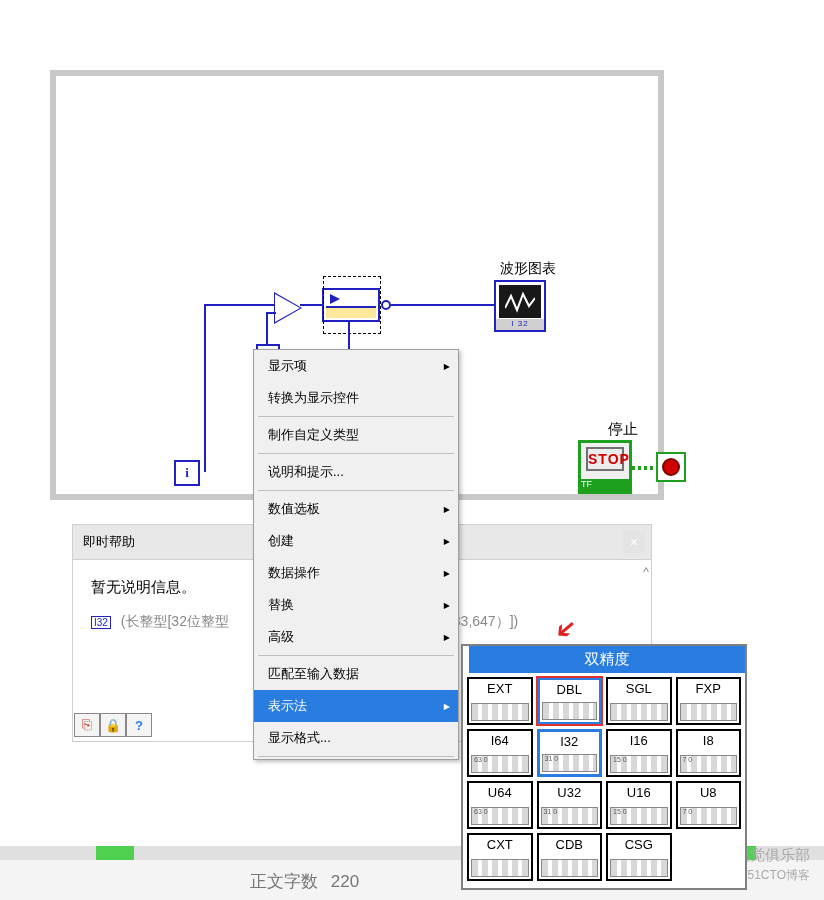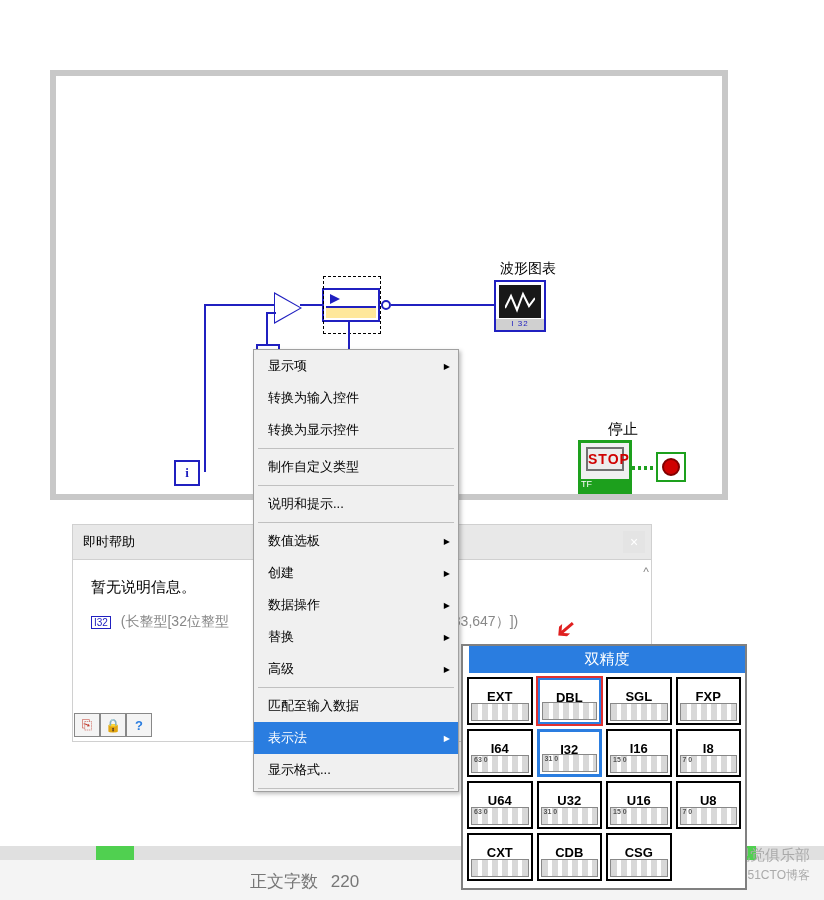--- a/index.html
+++ b/index.html
@@ -9,21 +9,21 @@
     font-size: 13px;
     background: #fff;
     width: 824px;
     height: 900px;
     overflow: hidden;
     position: relative;
   }
   .diagram-panel {
     position: absolute;
     left: 50px; top: 70px;
-    width: 678px; height: 430px;
+    width: 614px; height: 430px;
     border: 6px solid #c8c8c8;
     background: #fff;
   }
   .chart-label {
     position: absolute;
     left: 444px; top: 184px;
     font-size: 14px;
   }
   .chart-node {
     position: absolute;
@@ -294,23 +294,23 @@
     grid-template-columns: repeat(4, 1fr);
     padding: 4px;
     gap: 4px;
   }
   .palette-cell {
     border: 2px solid #000;
     background: #fff;
     height: 48px;
     position: relative;
     text-align: center;
-    font-weight: bold;
+    font-weight: normal;
     font-size: 13px;
-    padding-top: 10px;
+    padding-top: 2px;
   }
   .palette-cell.selected { border: 3px solid #2a7de0; }
   .palette-cell.highlighted { outline: 2px solid #e03030; outline-offset: -1px; }
   .palette-sub {
     position: absolute;
     left: 2px; right: 2px; bottom: 2px;
     height: 18px;
     background: repeating-linear-gradient(90deg, #d8d8d8 0 6px, #fff 6px 10px);
     border: 1px solid #888;
     font-size: 7px;
@@ -407,21 +407,20 @@
   <div class="stop-node">
     <div class="stop-btn">STOP</div>
     <div class="stop-tf">TF</div>
   </div>
   <div class="stop-wire"></div>
   <div class="stop-circ"></div>
 </div>
 
 <div class="ctx-menu" id="ctxmenu">
     <div class="ctx-item has-sub">显示项</div>
-    <div class="ctx-item">转换为输入控件</div>
     <div class="ctx-item">转换为显示控件</div>
     <div class="ctx-sep"></div>
     <div class="ctx-item">制作自定义类型</div>
     <div class="ctx-sep"></div>
     <div class="ctx-item">说明和提示...</div>
     <div class="ctx-sep"></div>
     <div class="ctx-item has-sub">数值选板</div>
     <div class="ctx-item has-sub">创建</div>
     <div class="ctx-item has-sub">数据操作</div>
     <div class="ctx-item has-sub">替换</div>

